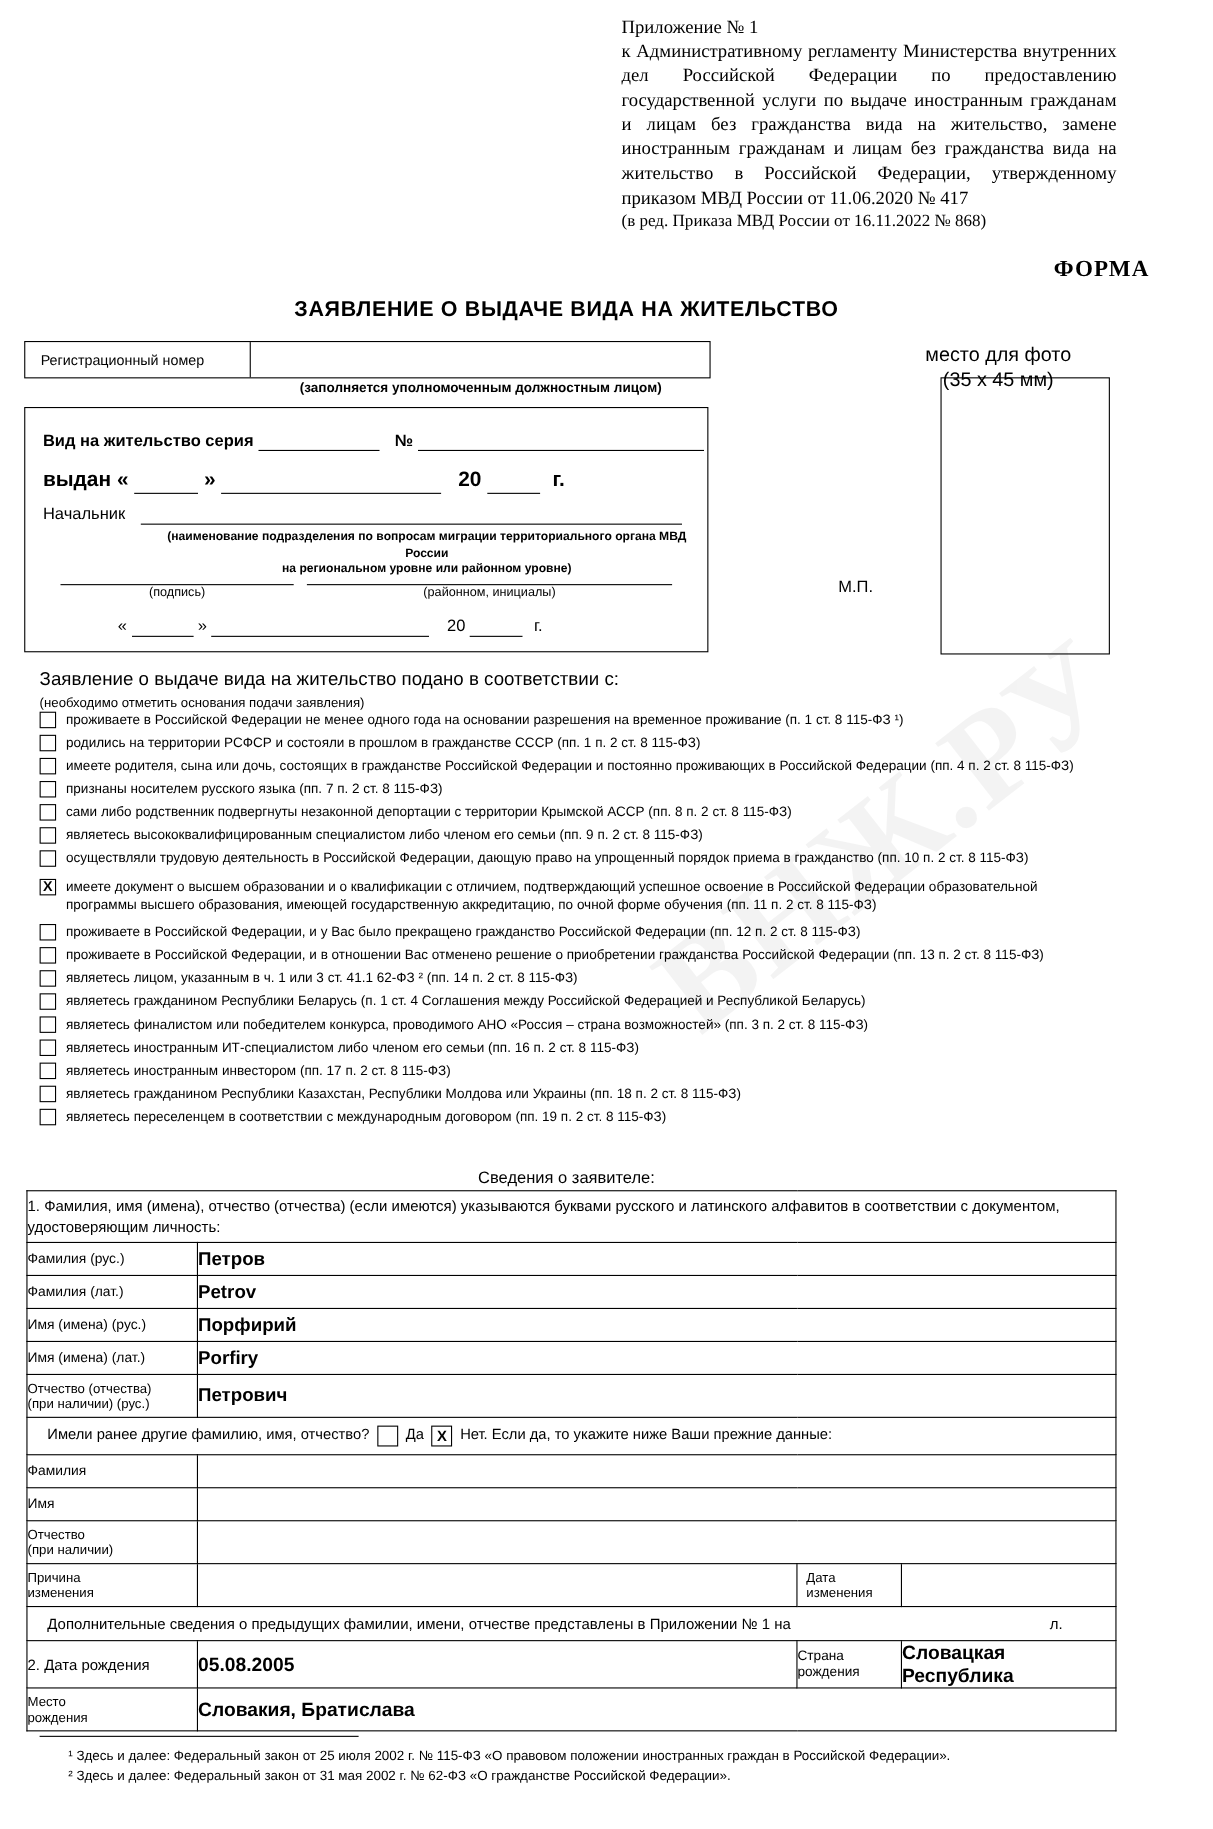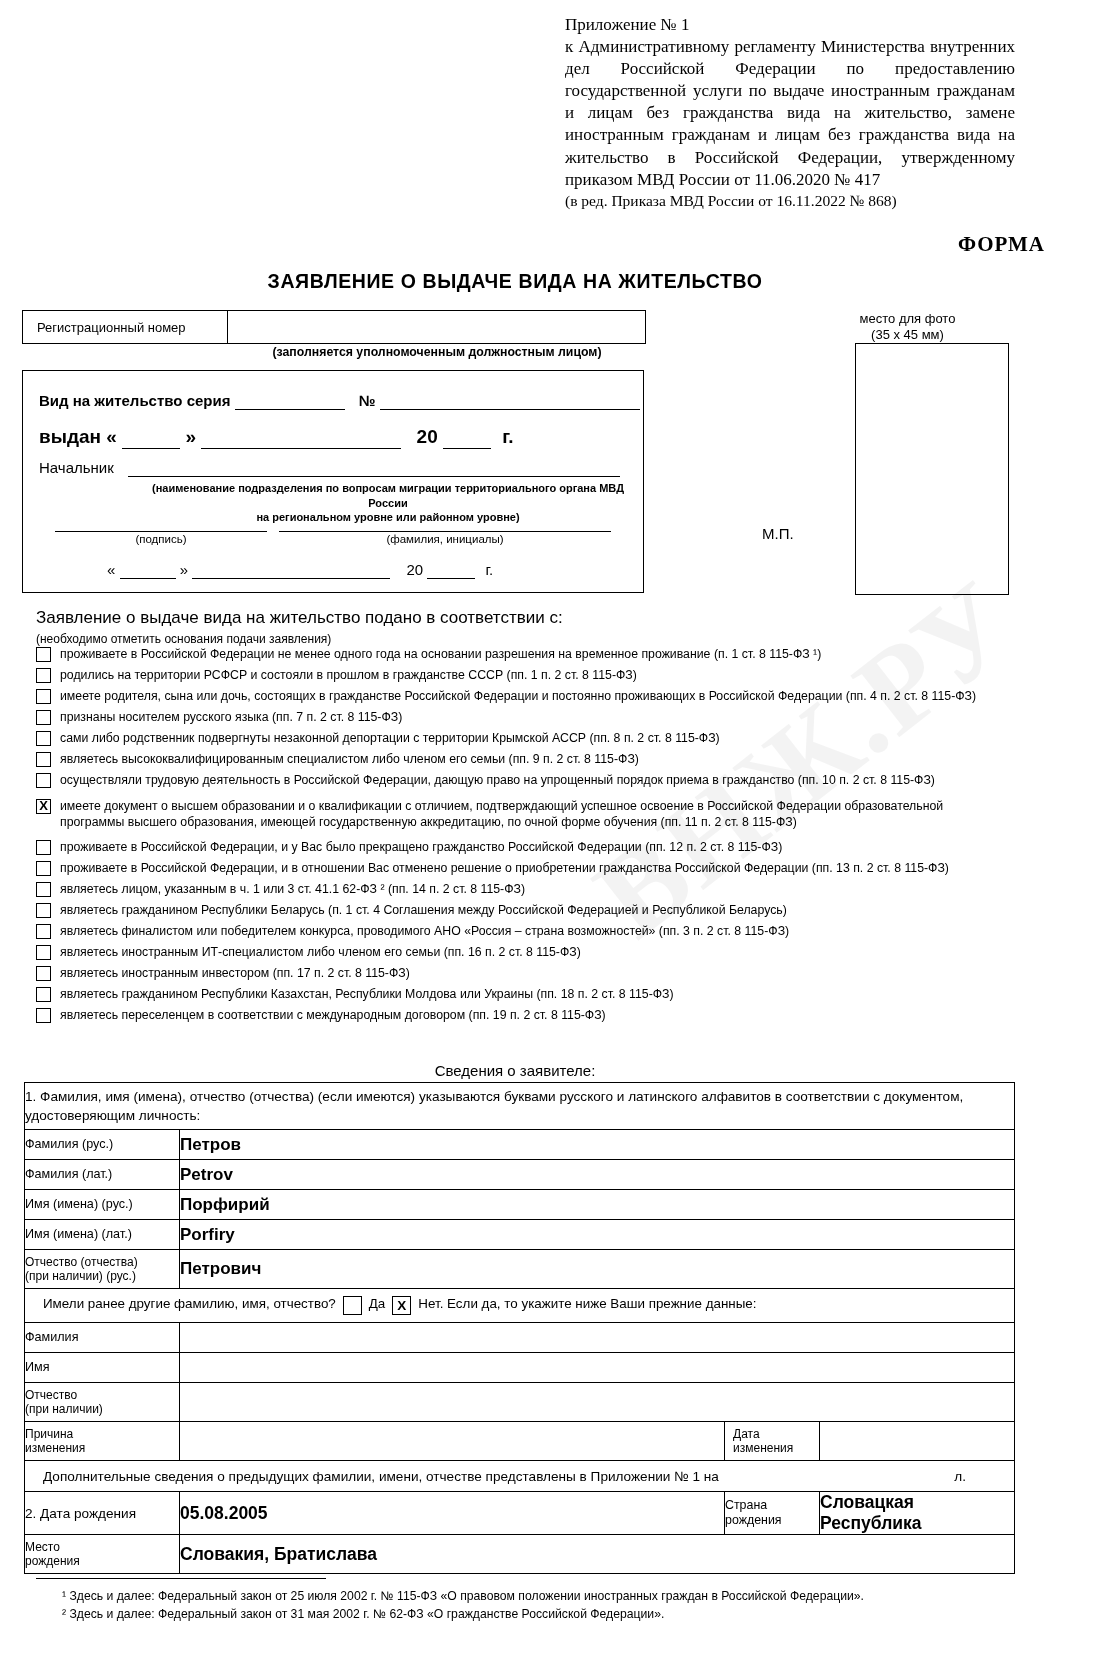--- a/index.html
+++ b/index.html
@@ -109,21 +109,21 @@
   .permit .sigline-l{ position:absolute; left:32px; top:160px; width:212px; border-top:1.2px solid #000; }
   .permit .sigline-r{ position:absolute; left:256px; top:160px; width:332px; border-top:1.2px solid #000; }
   .permit .sigcap-l{ position:absolute; left:32px; top:162px; width:212px; text-align:center; font-size:11.5px; }
   .permit .sigcap-r{ position:absolute; left:256px; top:162px; width:332px; text-align:center; font-size:11.5px; }
   .permit .r4{ position:absolute; left:84px; top:190px; font-size:15px; }
 
   
   .photocap{
     position:absolute; left:800px; top:311px;
     width:215px; text-align:center;
-    font-size:13px; line-height:1.25;
+    font-size:18px; line-height:1.25;
   }
   .photobox{
     position:absolute; left:855px; top:343px;
     width:152px; height:250px;
     border:1.6px solid #000;
   }
   .mp{ position:absolute; left:762px; top:525px; font-size:15px; }
 
   
   .grounds-title{
@@ -284,21 +284,21 @@
     </div>
 
     <div class="sub1">
       <span>(наименование подразделения по вопросам миграции территориального органа МВД России</span><br>
       <span>на региональном уровне или районном уровне)</span>
     </div>
 
     <div class="sigline-l"></div>
     <div class="sigline-r"></div>
     <div class="sigcap-l">(подпись)</div>
-    <div class="sigcap-r">(фамилия, инициалы)</div>
+    <div class="sigcap-r">(районном, инициалы)</div>
 
     <div class="r4">
       <span>«</span>
       <span class="ul" style="width:56px;">&nbsp;</span>
       <span>»</span>
       <span class="ul" style="width:198px;">&nbsp;</span>
       <span style="margin-left:12px;">20</span>
       <span class="ul" style="width:48px;">&nbsp;</span>
       <span style="margin-left:6px;">г.</span>
     </div>

